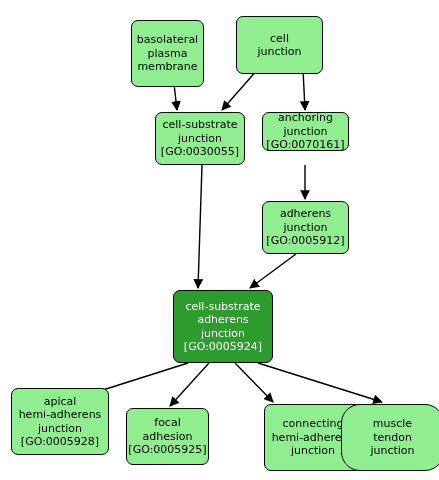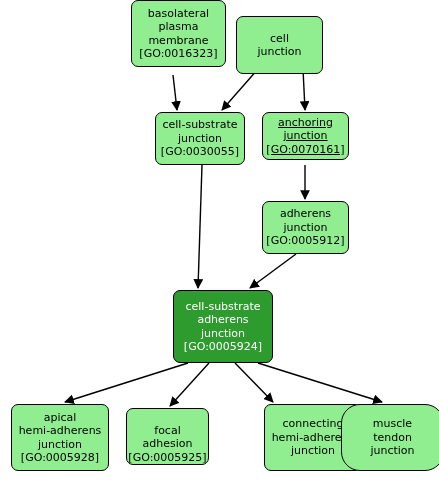--- a/index.html
+++ b/index.html
@@ -74,58 +74,57 @@
         <line x1="305" y1="165" x2="305" y2="199" stroke="#000000" stroke-width="1.4" marker-end="url(#arrow)"></line>
         <line x1="202" y1="165" x2="198" y2="288" stroke="#000000" stroke-width="1.4" marker-end="url(#arrow)"></line>
         <line x1="296" y1="254" x2="250" y2="288" stroke="#000000" stroke-width="1.4" marker-end="url(#arrow)"></line>
         <line x1="188" y1="363" x2="65" y2="402" stroke="#000000" stroke-width="1.4" marker-end="url(#arrow)"></line>
         <line x1="209" y1="363" x2="170" y2="406" stroke="#000000" stroke-width="1.4" marker-end="url(#arrow)"></line>
         <line x1="235" y1="363" x2="273" y2="402" stroke="#000000" stroke-width="1.4" marker-end="url(#arrow)"></line>
         <line x1="258" y1="363" x2="382" y2="402" stroke="#000000" stroke-width="1.4" marker-end="url(#arrow)"></line>
       </g>
   </svg>
   <div id="node-layer">
-      <div class="node light" style="left: 131px; top: 0; width: 95px; height: 67px;">
+      <div class="node light" style="left: 131px; top: 20px; width: 73px; height: 67px;">
         <span class="ln">basolateral</span>
         <span class="ln">plasma</span>
         <span class="ln">membrane</span>
-        <span class="ln">[GO:0016323]</span>
       </div>
       <div class="node light" style="left: 236px; top: 16px; width: 87px; height: 58px;">
         <span class="ln">cell</span>
         <span class="ln">junction</span>
       </div>
       <div class="node light" style="left: 155px; top: 112px; width: 90px; height: 53px;">
         <span class="ln">cell-substrate</span>
         <span class="ln">junction</span>
         <span class="ln">[GO:0030055]</span>
       </div>
-      <div class="node light" style="left: 262px; top: 112px; width: 87px; height: 48px; text-decoration: underline;">
+      <div class="node light" style="left: 262px; top: 112px; width: 87px; height: 39px;">
         <span class="ln">anchoring</span>
         <span class="ln">junction</span>
         <span class="ln">[GO:0070161]</span>
       </div>
       <div class="node light" style="left: 262px; top: 201px; width: 87px; height: 53px;">
         <span class="ln">adherens</span>
         <span class="ln">junction</span>
         <span class="ln">[GO:0005912]</span>
       </div>
       <div class="node dark" style="left: 173px; top: 290px; width: 100px; height: 73px;">
         <span class="ln">cell-substrate</span>
         <span class="ln">adherens</span>
         <span class="ln">junction</span>
         <span class="ln">[GO:0005924]</span>
       </div>
-      <div class="node light" style="left: 11px; top: 404px; width: 98px; height: 67px;">
+      <div class="node light" style="left: 11px; top: 388px; width: 98px; height: 67px;">
         <span class="ln">apical</span>
         <span class="ln">hemi-adherens</span>
         <span class="ln">junction</span>
         <span class="ln">[GO:0005928]</span>
       </div>
-      <div class="node light" style="left: 126px; top: 408px; width: 83px; height: 57px; justify-content: flex-end;">
+      <div class="node light" style="left: 126px; top: 408px; width: 83px; height: 57px;">
         <span class="ln">focal</span>
         <span class="ln">adhesion</span>
         <span class="ln">[GO:0005925]</span>
       </div>
       <div class="node light" style="left: 228px; top: 404px; width: 98px; height: 67px; margin-left: 36px;">
         <span class="ln">connecting</span>
         <span class="ln">hemi-adherens</span>
         <span class="ln">junction</span>
       </div>
       <div class="node light" style="left: 341px; top: 404px; width: 103px; height: 67px; border-radius: 19px;">

